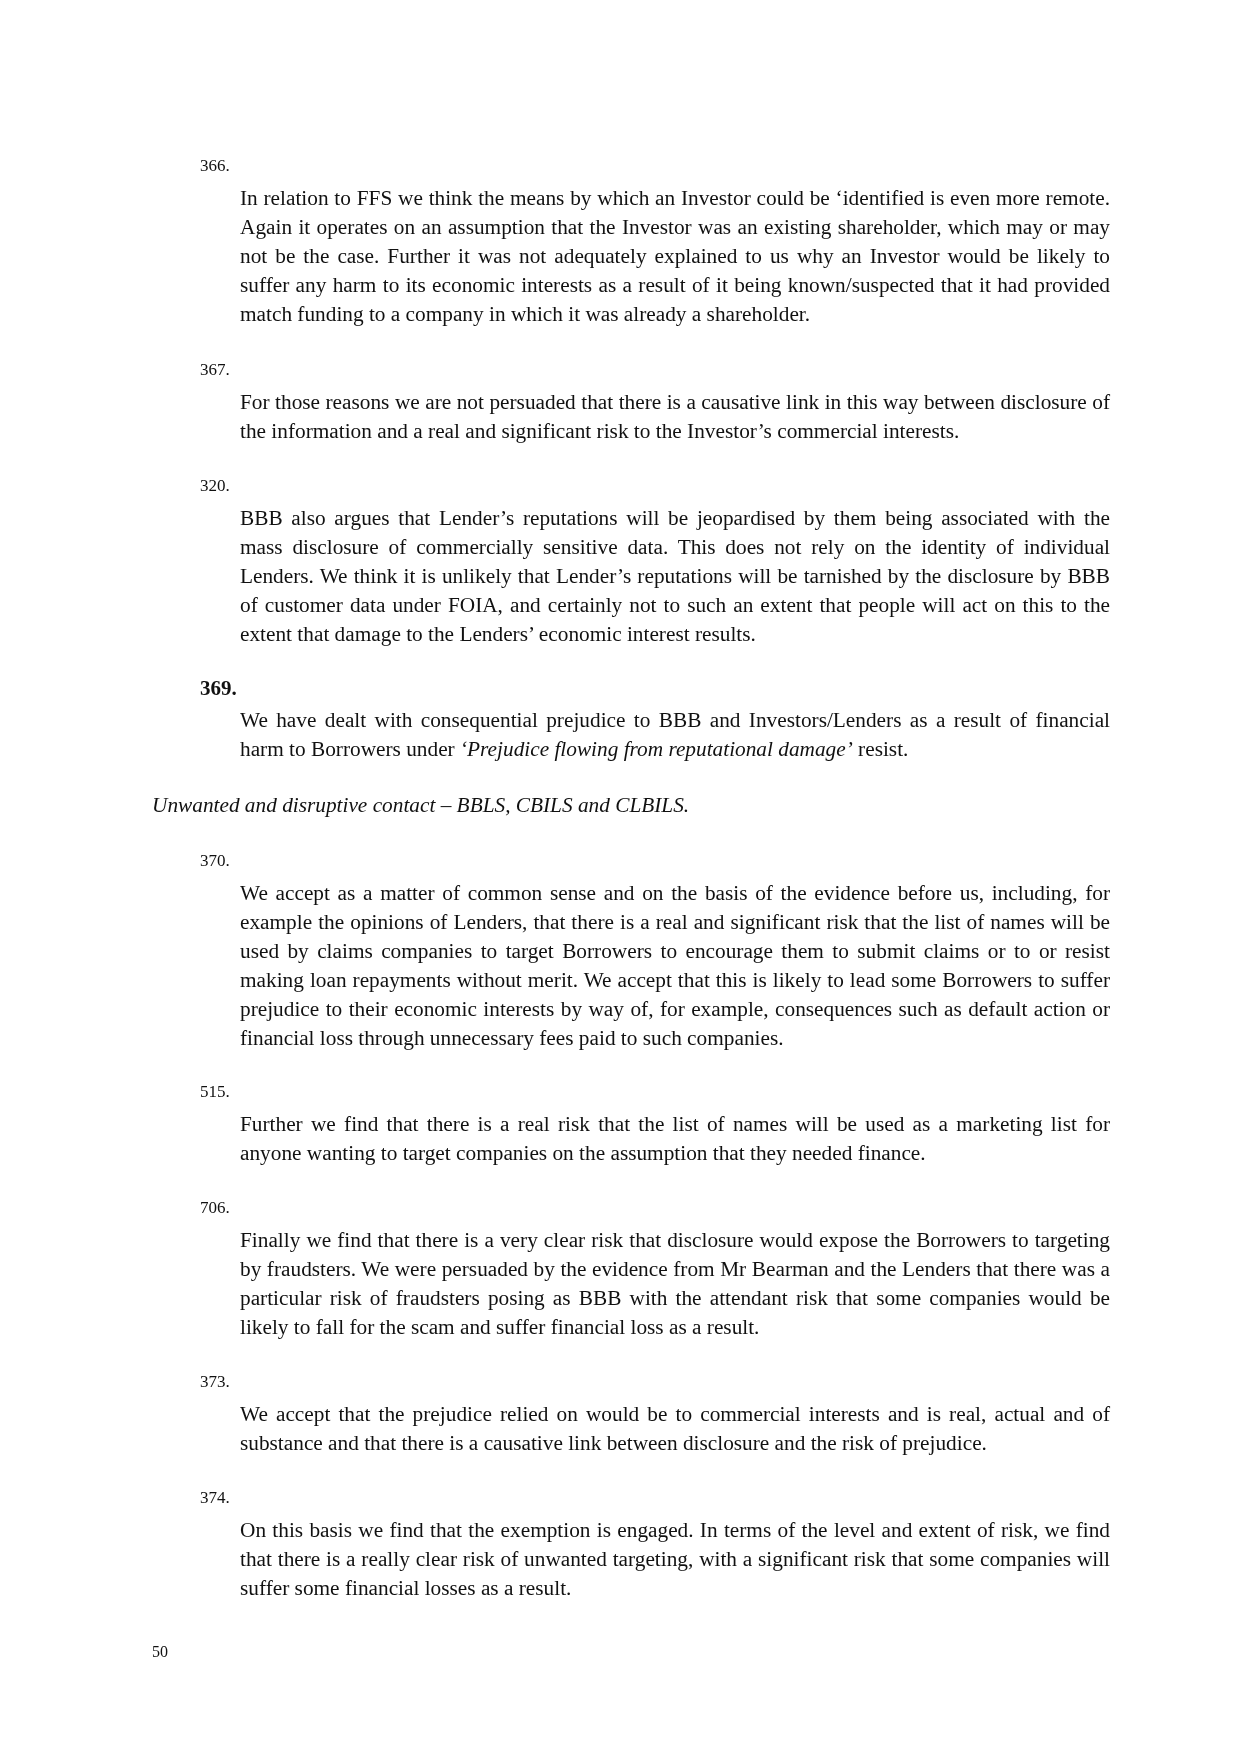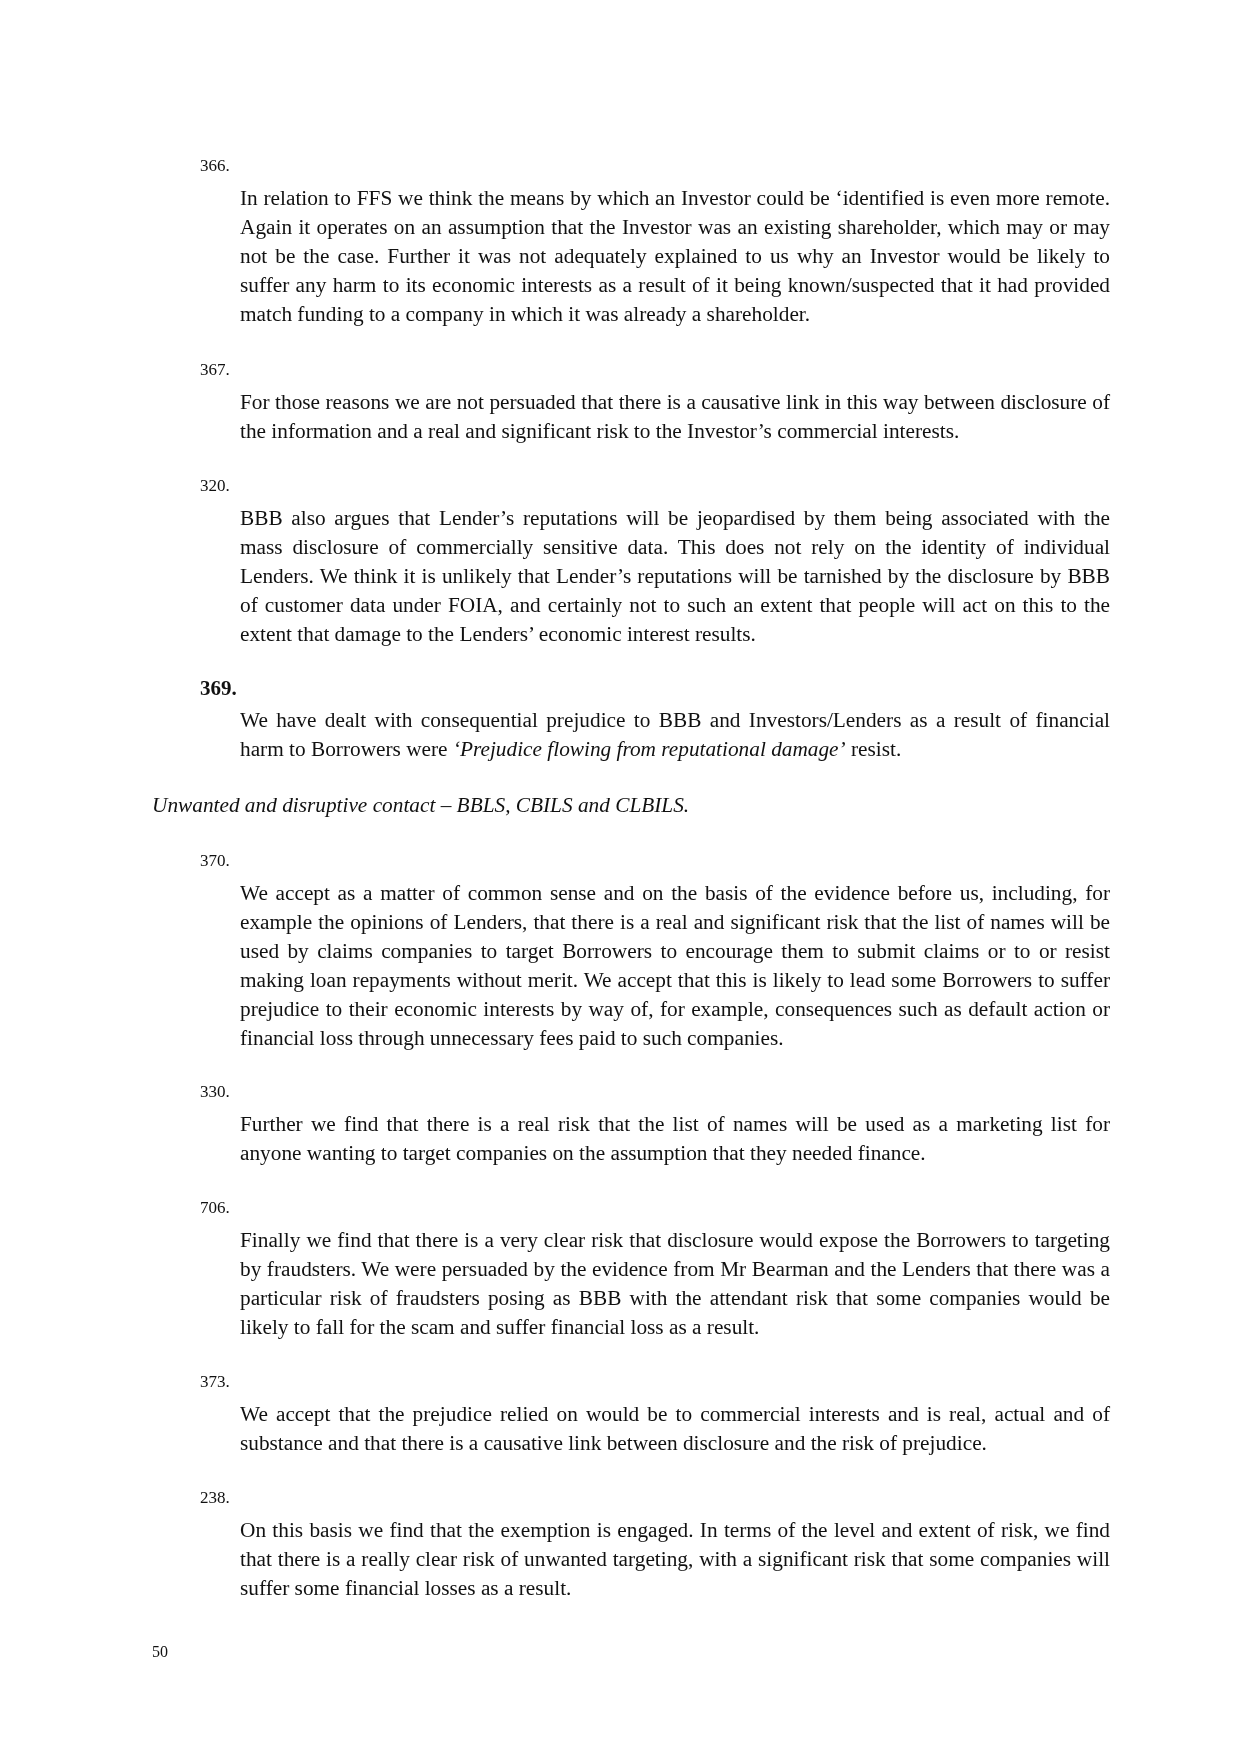--- a/index.html
+++ b/index.html
@@ -27,43 +27,43 @@
   <div class="body">For those reasons we are not persuaded that there is a causative link in this way between disclosure of the information and a real and significant risk to the Investor’s commercial interests.</div>
 </div>
 
 <div class="para" style="top:472px;">
   <span class="num">320.</span>
   <div class="body">BBB also argues that Lender’s reputations will be jeopardised by them being associated with the mass disclosure of commercially sensitive data. This does not rely on the identity of individual Lenders. We think it is unlikely that Lender’s reputations will be tarnished by the disclosure by BBB of customer data under FOIA, and certainly not to such an extent that people will act on this to the extent that damage to the Lenders’ economic interest results.</div>
 </div>
 
 <div class="para" style="top:674px;">
   <span class="num big">369.</span>
-  <div class="body"><span>We have dealt with consequential prejudice to BBB and Investors/Lenders as a result of financial harm to Borrowers were </span><i>‘Prejudice flowing from reputational damage’</i><span> resist.</span></div>
+  <div class="body"><span>We have dealt with consequential prejudice to BBB and Investors/Lenders as a result of financial harm to Borrowers under </span><i>‘Prejudice flowing from reputational damage’</i><span> resist.</span></div>
 </div>
 
 <div class="heading" style="top:791px;">Unwanted and disruptive contact – BBLS, CBILS and CLBILS.</div>
 
 <div class="para" style="top:847px;">
   <span class="num">370.</span>
   <div class="body">We accept as a matter of common sense and on the basis of the evidence before us, including, for example the opinions of Lenders, that there is a real and significant risk that the list of names will be used by claims companies to target Borrowers to encourage them to submit claims or to or resist making loan repayments without merit. We accept that this is likely to lead some Borrowers to suffer prejudice to their economic interests by way of, for example, consequences such as default action or financial loss through unnecessary fees paid to such companies.</div>
 </div>
 
 <div class="para" style="top:1078px;">
-  <span class="num">330.</span>
+  <span class="num">515.</span>
   <div class="body">Further we find that there is a real risk that the list of names will be used as a marketing list for anyone wanting to target companies on the assumption that they needed finance.</div>
 </div>
 
 <div class="para" style="top:1194px;">
   <span class="num">706.</span>
   <div class="body">Finally we find that there is a very clear risk that disclosure would expose the Borrowers to targeting by fraudsters. We were persuaded by the evidence from Mr Bearman and the Lenders that there was a particular risk of fraudsters posing as BBB with the attendant risk that some companies would be likely to fall for the scam and suffer financial loss as a result.</div>
 </div>
 
 <div class="para" style="top:1368px;">
   <span class="num">373.</span>
   <div class="body">We accept that the prejudice relied on would be to commercial interests and is real, actual and of substance and that there is a causative link between disclosure and the risk of prejudice.</div>
 </div>
 
 <div class="para" style="top:1484px;">
-  <span class="num">238.</span>
+  <span class="num">374.</span>
   <div class="body">On this basis we find that the exemption is engaged. In terms of the level and extent of risk, we find that there is a really clear risk of unwanted targeting, with a significant risk that some companies will suffer some financial losses as a result.</div>
 </div>
 
 <div class="pagenum" style="top:1638px;">50</div>
 
 </body></html>

